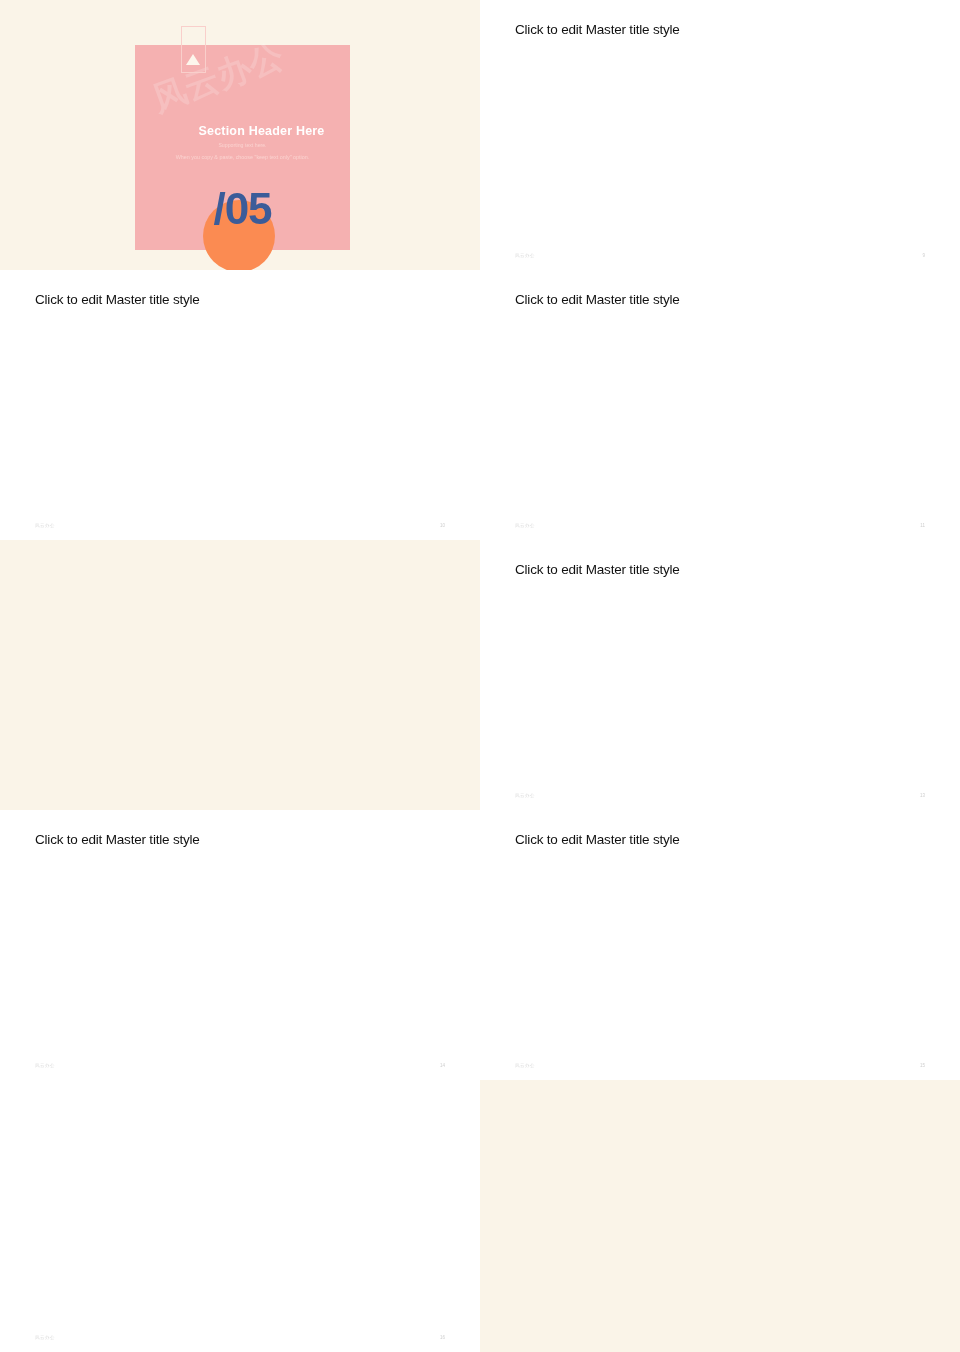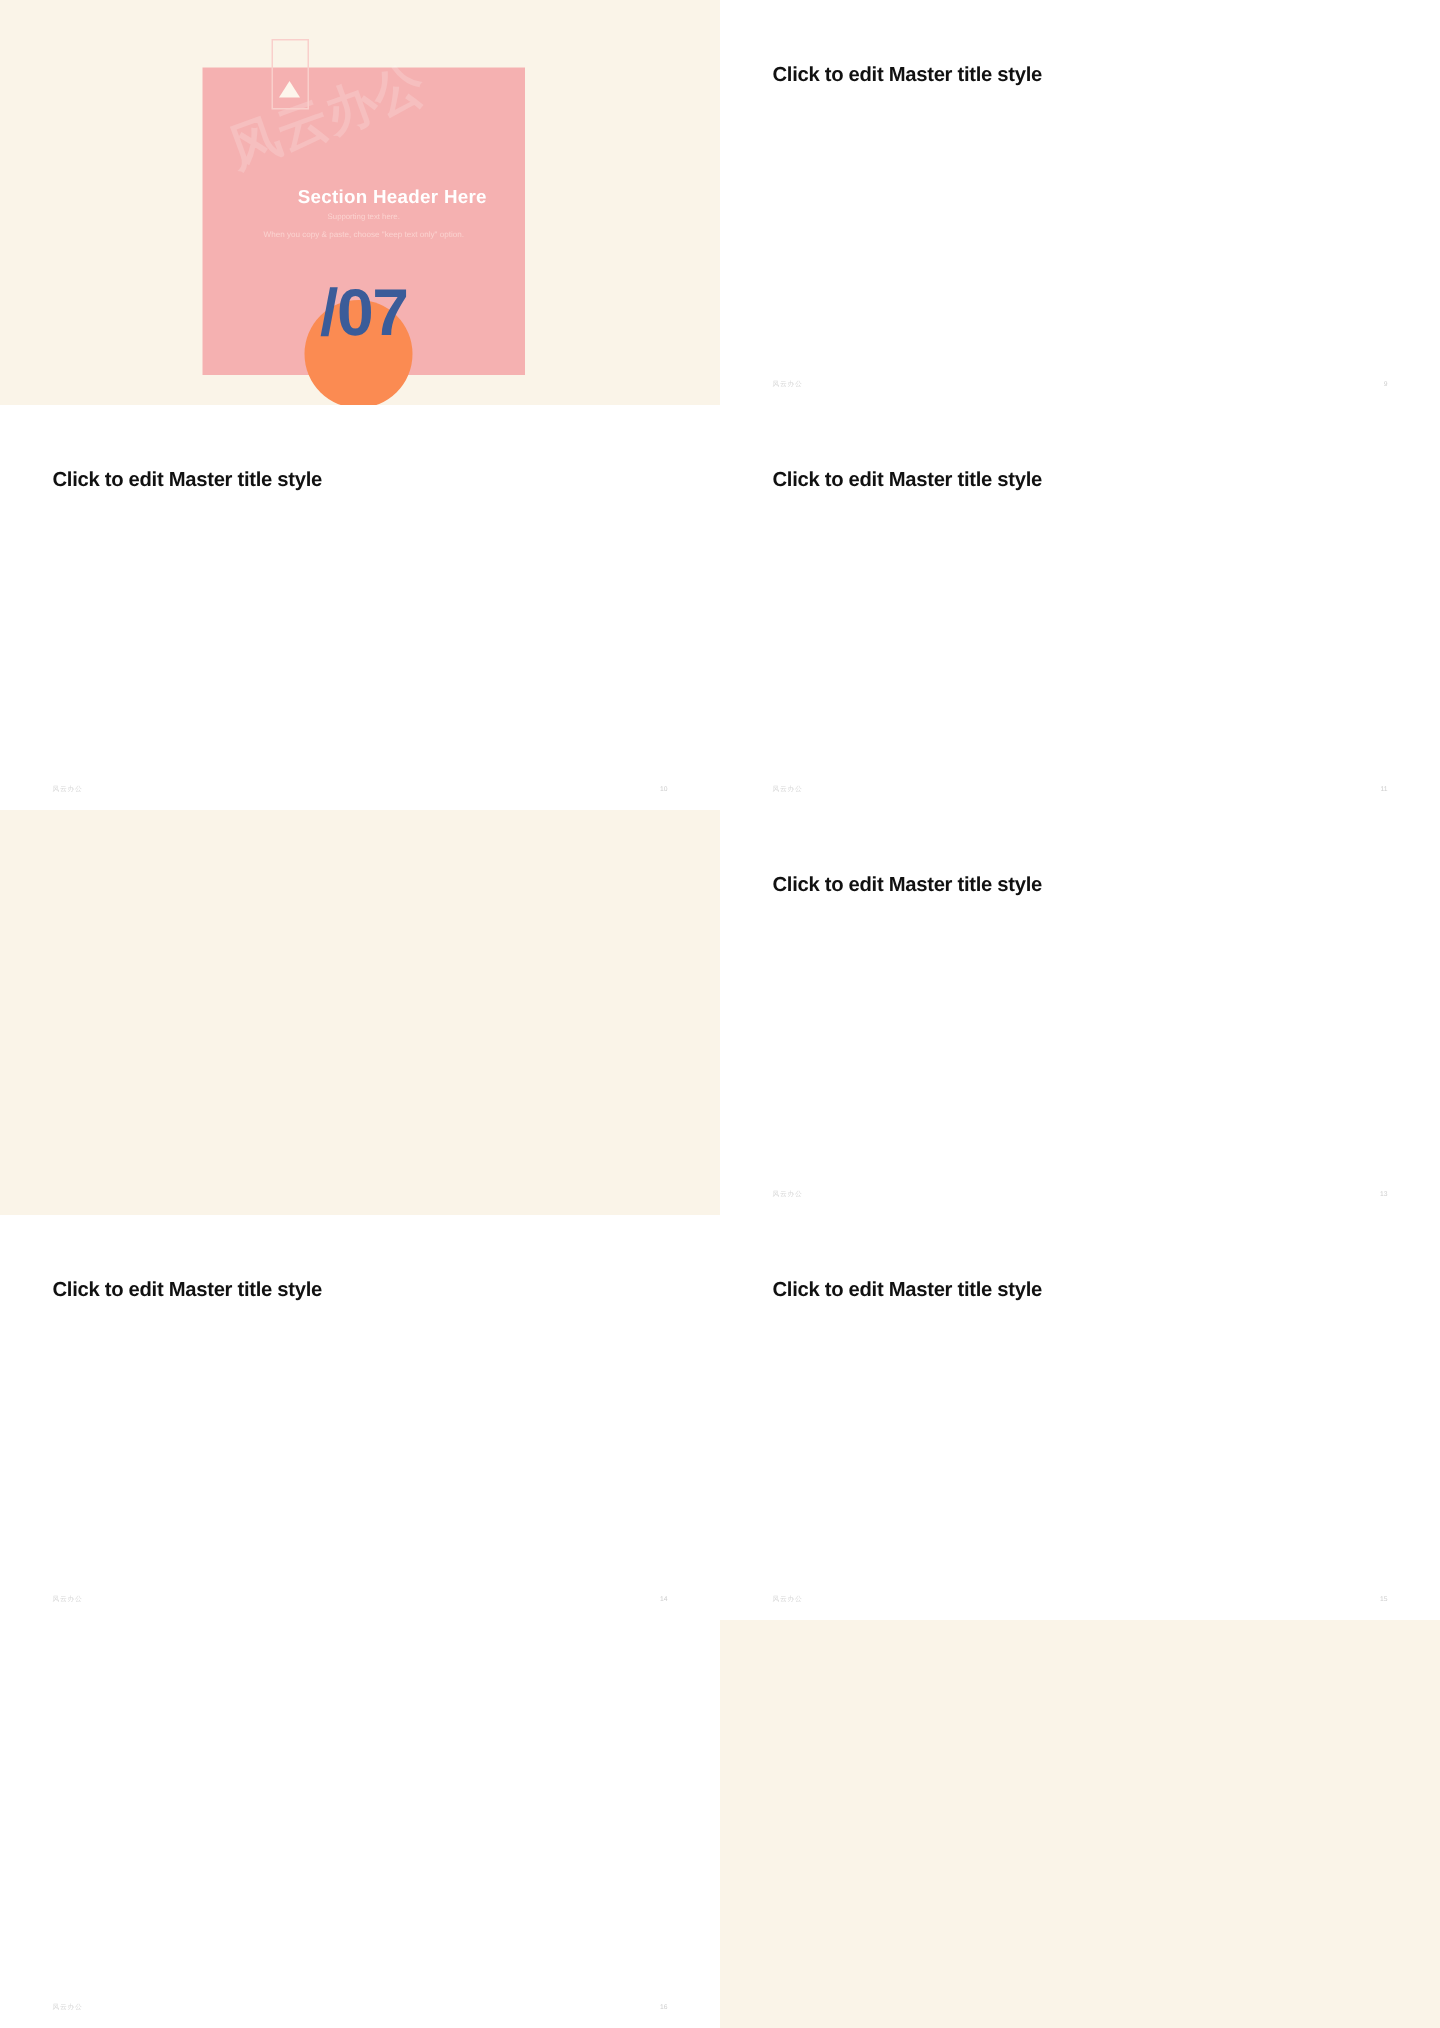--- a/index.html
+++ b/index.html
@@ -7,21 +7,21 @@
     width: 960px; height: 1352px;
     background: #ffffff;
     font-family: "Liberation Sans", sans-serif;
     overflow: hidden;
   }
   .deck { display: grid; grid-template-columns: 480px 480px; grid-template-rows: 270px 270px 270px 270px 272px; width:960px; height:1352px; }
   .slide { position: relative; overflow: hidden; background:#fff; }
   .slide.cream { background:#faf4e8; }
 
   
-  .s-title { position:absolute; left:35px; top:22px; font-size:13.5px; font-weight:bold; color:#111; letter-spacing:-0.2px;margin-top:20px; }
+  .s-title { position:absolute; left:35px; top:22px; font-size:13.5px; font-weight:normal; color:#111; letter-spacing:-0.2px; }
   .footer-wm { position:absolute; left:35px; bottom:12px; font-size:4.5px; color:#d8d8d8; letter-spacing:0.5px; }
   .pageno { position:absolute; right:35px; bottom:12px; font-size:4.5px; color:#cfcfcf; }
 
   
   .sh-card { position:absolute; background:#f5b1b1; }
   .sh-marker { position:absolute; border:1.5px solid #f9cfcb; background:transparent; }
   .sh-tri { position:absolute; width:0;height:0; border-left:7px solid transparent; border-right:7px solid transparent; border-bottom:11px solid #fdf6ec; }
   .sh-sun { position:absolute; border-radius:50%; background:#fb8b52; }
   .sh-h { position:absolute; width:100%; text-align:center; color:#ffffff; font-weight:bold; font-size:12.5px; letter-spacing:0.2px;}
   .sh-sub { position:absolute; width:100%; text-align:center; color:#fbd3d0; font-size:5.2px; }
@@ -36,21 +36,21 @@
 
   <div class="slide cream">
     <div class="sh-card" style="left:135px;top:45px;width:215px;height:205px;"></div>
     <div class="sh-watermark" style="left:150px;top:55px;">风云办公</div>
     <div class="sh-marker" style="left:181px;top:26px;width:25px;height:47px;"></div>
     <div class="sh-tri" style="left:186px;top:54px;"></div>
     <div class="sh-sun" style="left:203px;top:200px;width:72px;height:72px;"></div>
     <div class="sh-h" style="left:135px;top:124px;width:253px;">Section Header Here</div>
     <div class="sh-sub" style="left:135px;top:142px;width:215px;">Supporting text here.</div>
     <div class="sh-sub2" style="left:135px;top:154px;width:215px;">When you copy &amp; paste, choose "keep text only" option.</div>
-    <div class="sh-num" style="left:135px;top:184px;width:215px;">/07</div>
+    <div class="sh-num" style="left:135px;top:184px;width:215px;">/05</div>
   </div>
 
   <div class="slide">
     <div class="s-title">Click to edit Master title style</div>
 
     <div class="footer-wm">风云办公</div>
     <div class="pageno">9</div>
   </div>
 
   <div class="slide">

